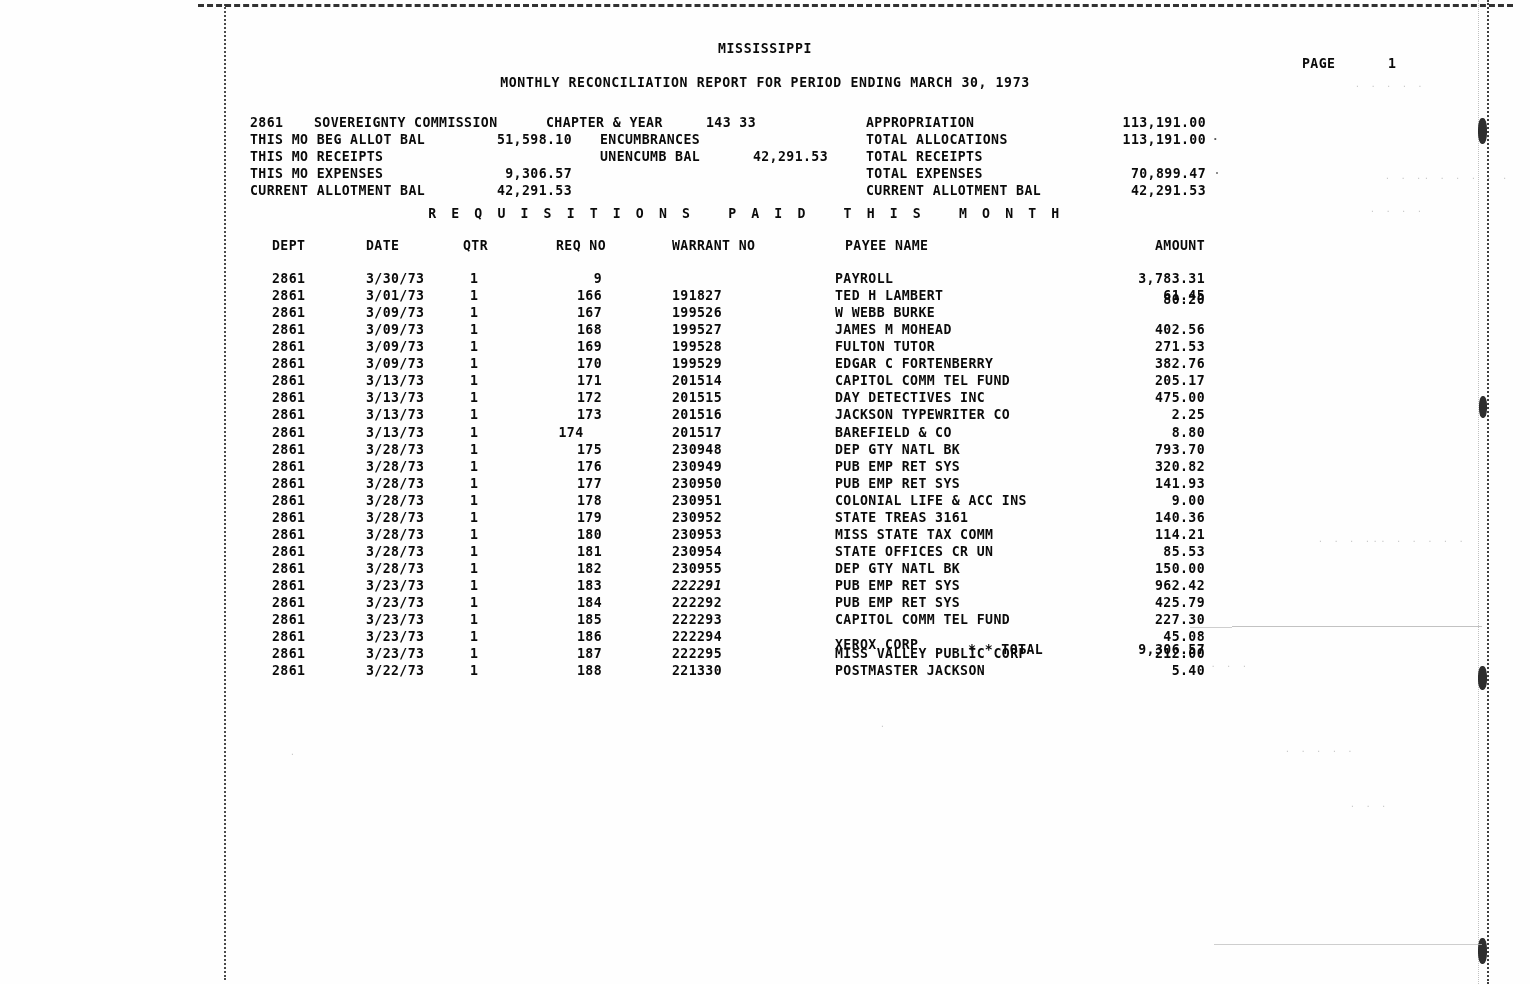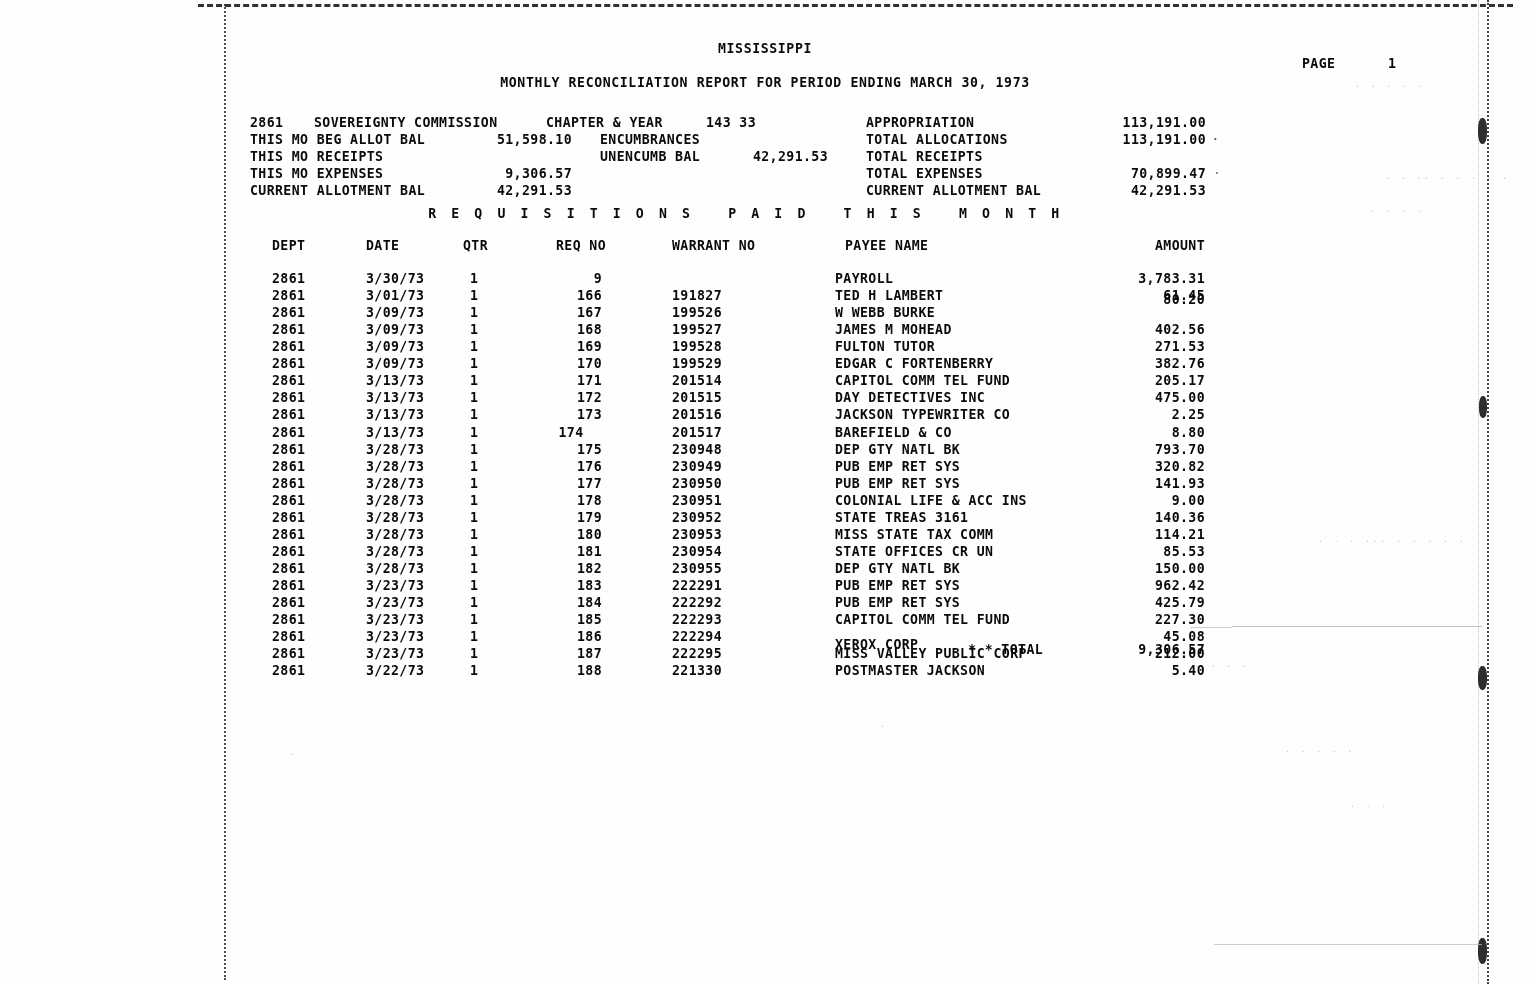--- a/index.html
+++ b/index.html
@@ -324,21 +324,21 @@
       <div class="col c-date" style="top: 560.9px;">3/28/73</div>
       <div class="col c-qtr" style="top: 560.9px;">1</div>
       <div class="col c-req" style="top: 560.9px;">182</div>
       <div class="col c-warr" style="top: 560.9px;">230955</div>
       <div class="col c-payee" style="top: 560.9px;">DEP GTY NATL BK</div>
       <div class="col c-amt" style="top: 560.9px;">150.00</div>
       <div class="col c-dept" style="top: 577.9px;">2861</div>
       <div class="col c-date" style="top: 577.9px;">3/23/73</div>
       <div class="col c-qtr" style="top: 577.9px;">1</div>
       <div class="col c-req" style="top: 577.9px;">183</div>
-      <div class="col c-warr" style="top: 577.9px;">222291</div>
+      <div class="col c-warr" style="top: 577.9px; font-style: italic;">222291</div>
       <div class="col c-payee" style="top: 577.9px;">PUB EMP RET SYS</div>
       <div class="col c-amt" style="top: 577.9px;">962.42</div>
       <div class="col c-dept" style="top: 595px;">2861</div>
       <div class="col c-date" style="top: 595px;">3/23/73</div>
       <div class="col c-qtr" style="top: 595px;">1</div>
       <div class="col c-req" style="top: 595px;">184</div>
       <div class="col c-warr" style="top: 595px;">222292</div>
       <div class="col c-payee" style="top: 595px;">PUB EMP RET SYS</div>
       <div class="col c-amt" style="top: 595px;">425.79</div>
       <div class="col c-dept" style="top: 612px;">2861</div>

